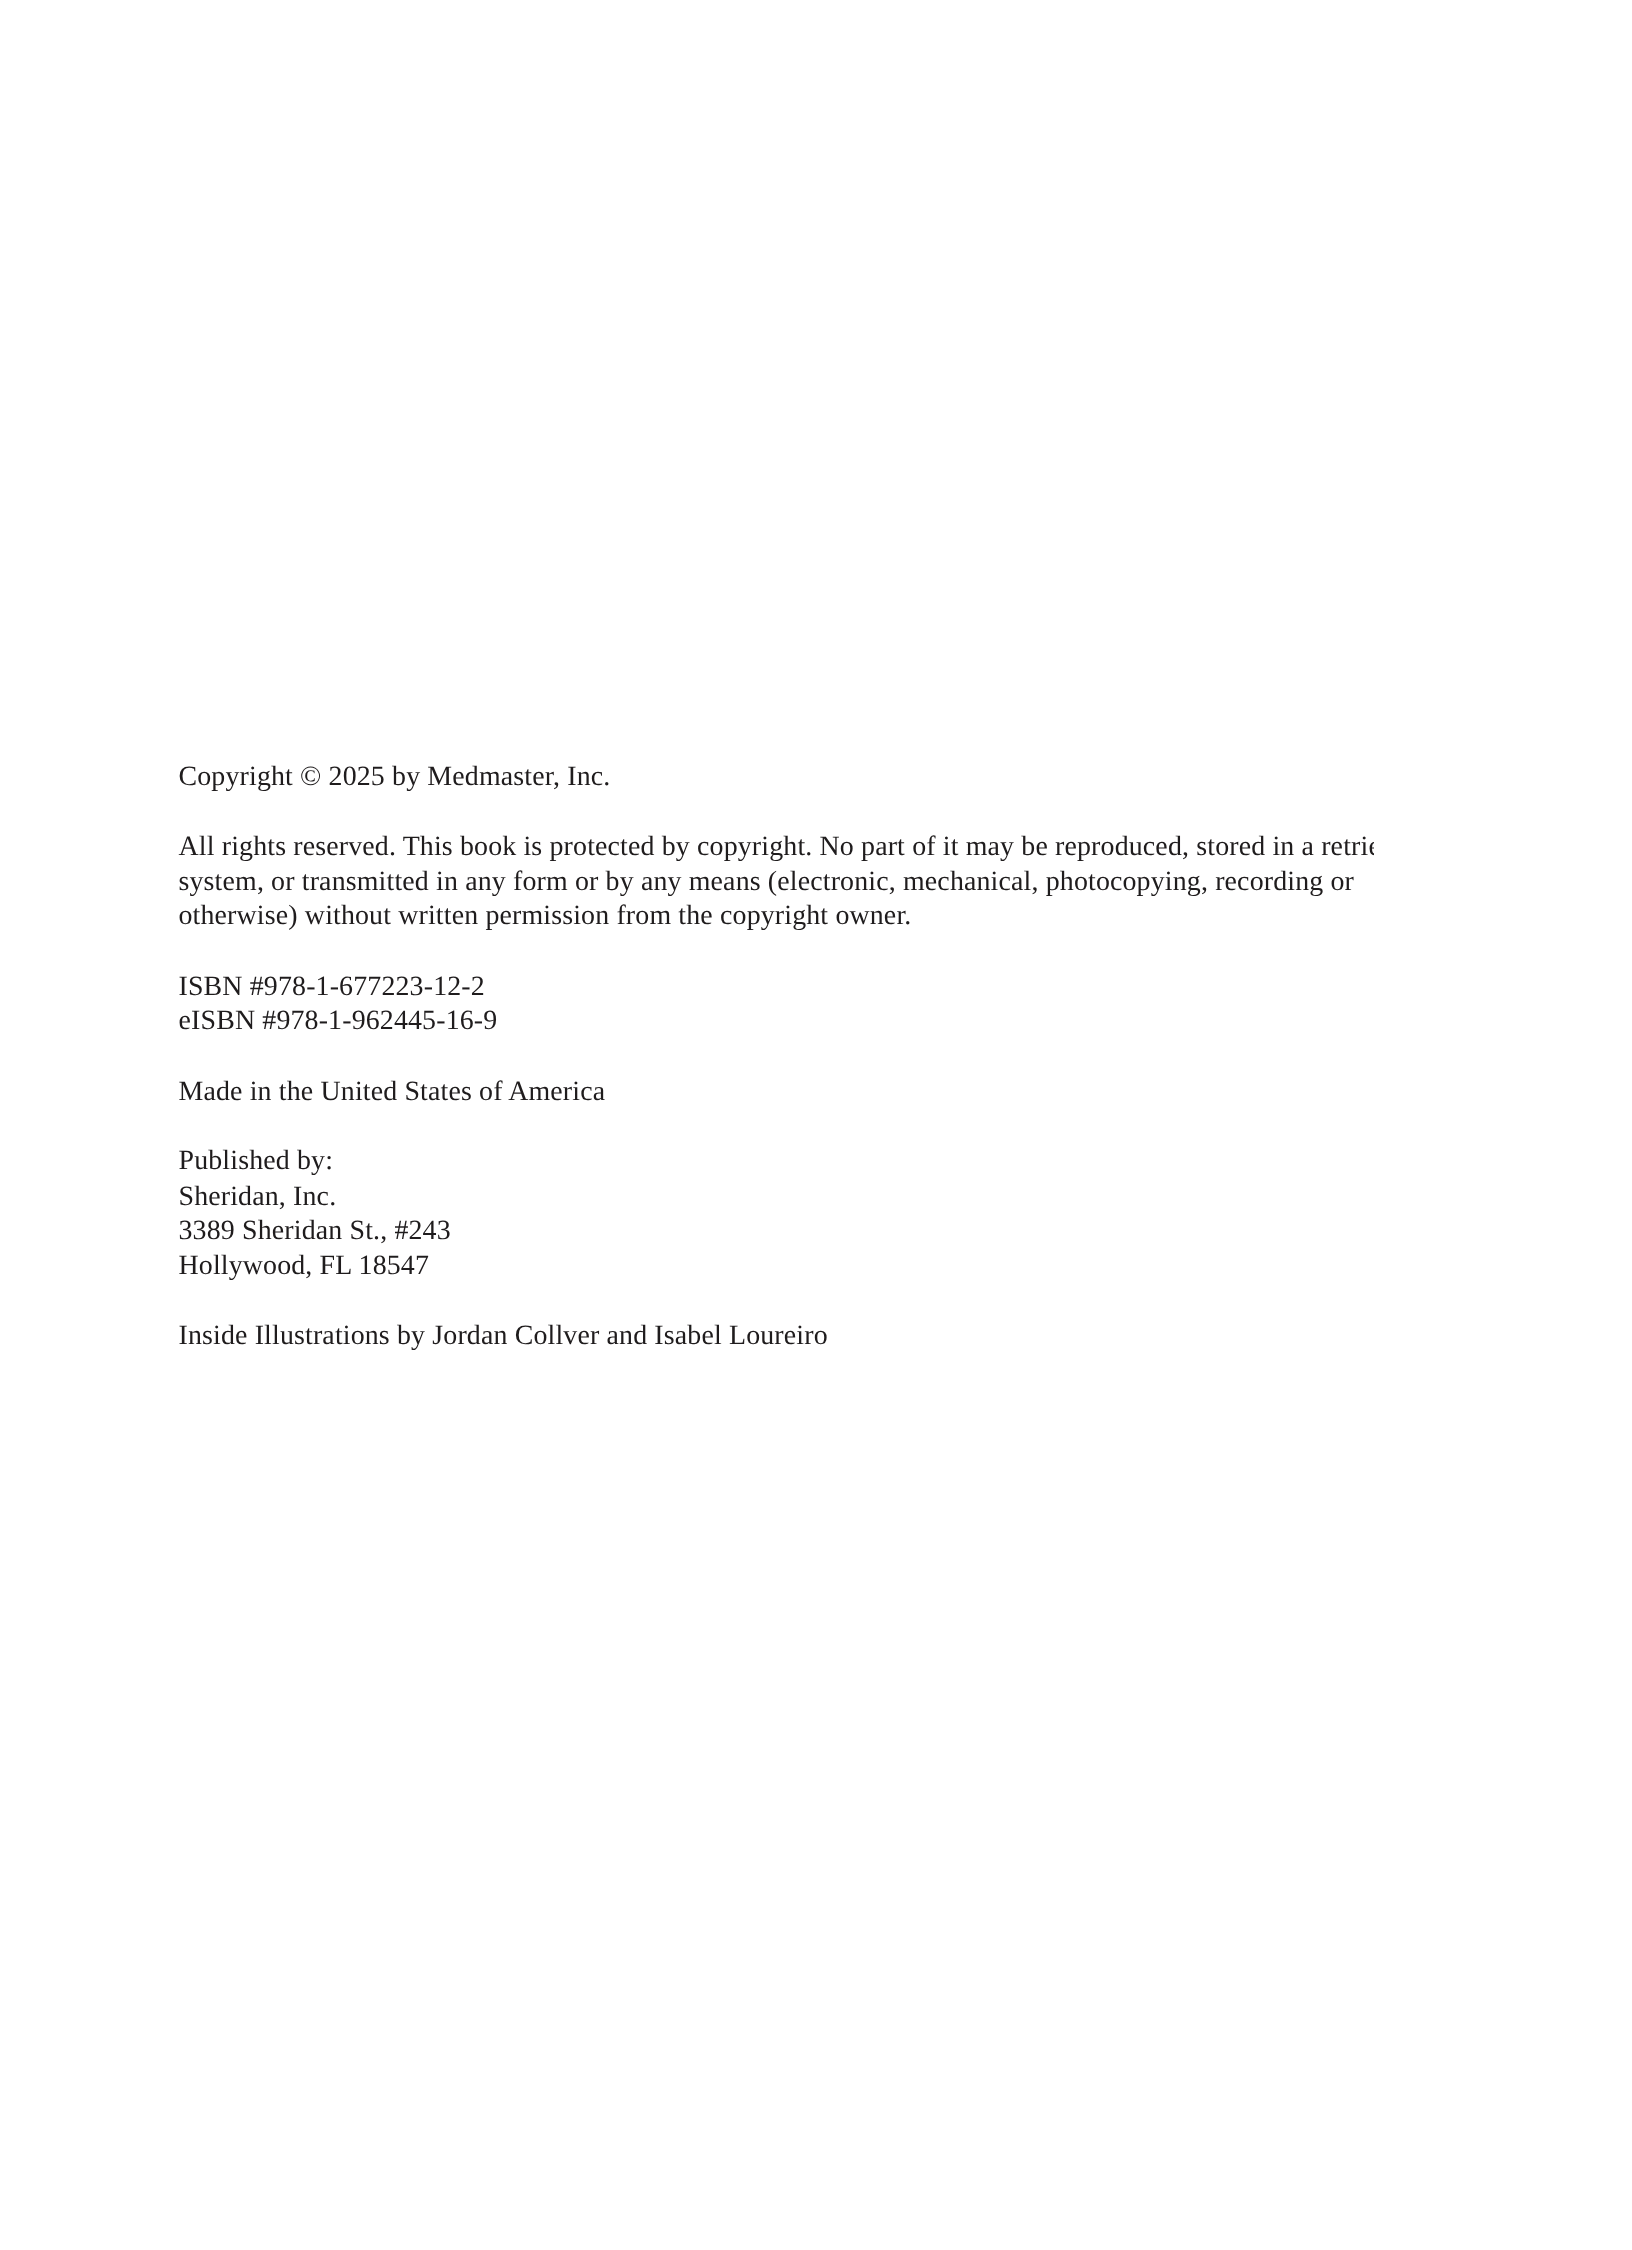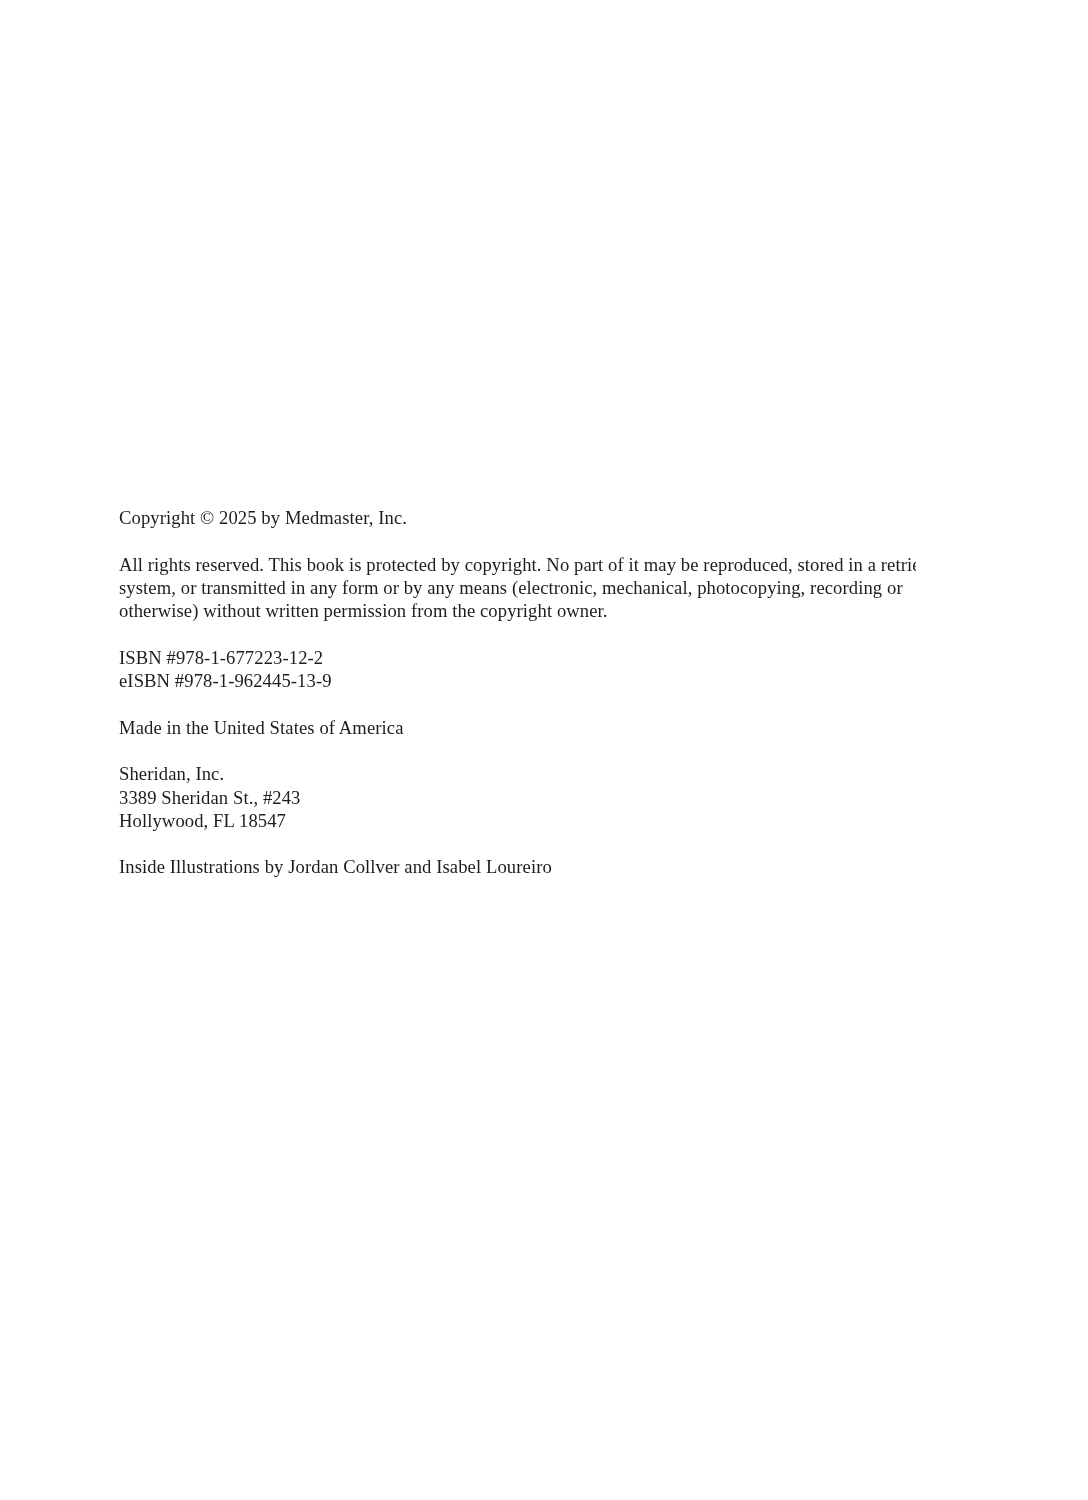--- a/index.html
+++ b/index.html
@@ -51,26 +51,27 @@
 
 <div class="page">
   <div class="copy-block">
 
     <p>Copyright © 2025 by Medmaster, Inc.</p>
 
     <p>All rights reserved. This book is protected by copyright. No part of it may be reproduced, stored in a retrieval system, or transmitted in any form or by any means (electronic, mechanical, photocopying, recording or otherwise) without written permission from the copyright owner.</p>
 
     <p>
       <span class="line">ISBN #978-1-677223-12-2</span>
-      <span class="line">eISBN #978-1-962445-13-9</span>
+      <span class="line">eISBN #978-1-962445-16-9</span>
     </p>
 
     <p class="italic">Made in the United States of America</p>
 
     <p>
+      <span class="line">Published by:</span>
       <span class="line">Sheridan, Inc.</span>
       <span class="line">3389 Sheridan St., #243</span>
       <span class="line">Hollywood, FL 18547</span>
     </p>
 
     <p>Inside Illustrations by Jordan Collver and Isabel Loureiro</p>
 
   </div>
 </div>
 

